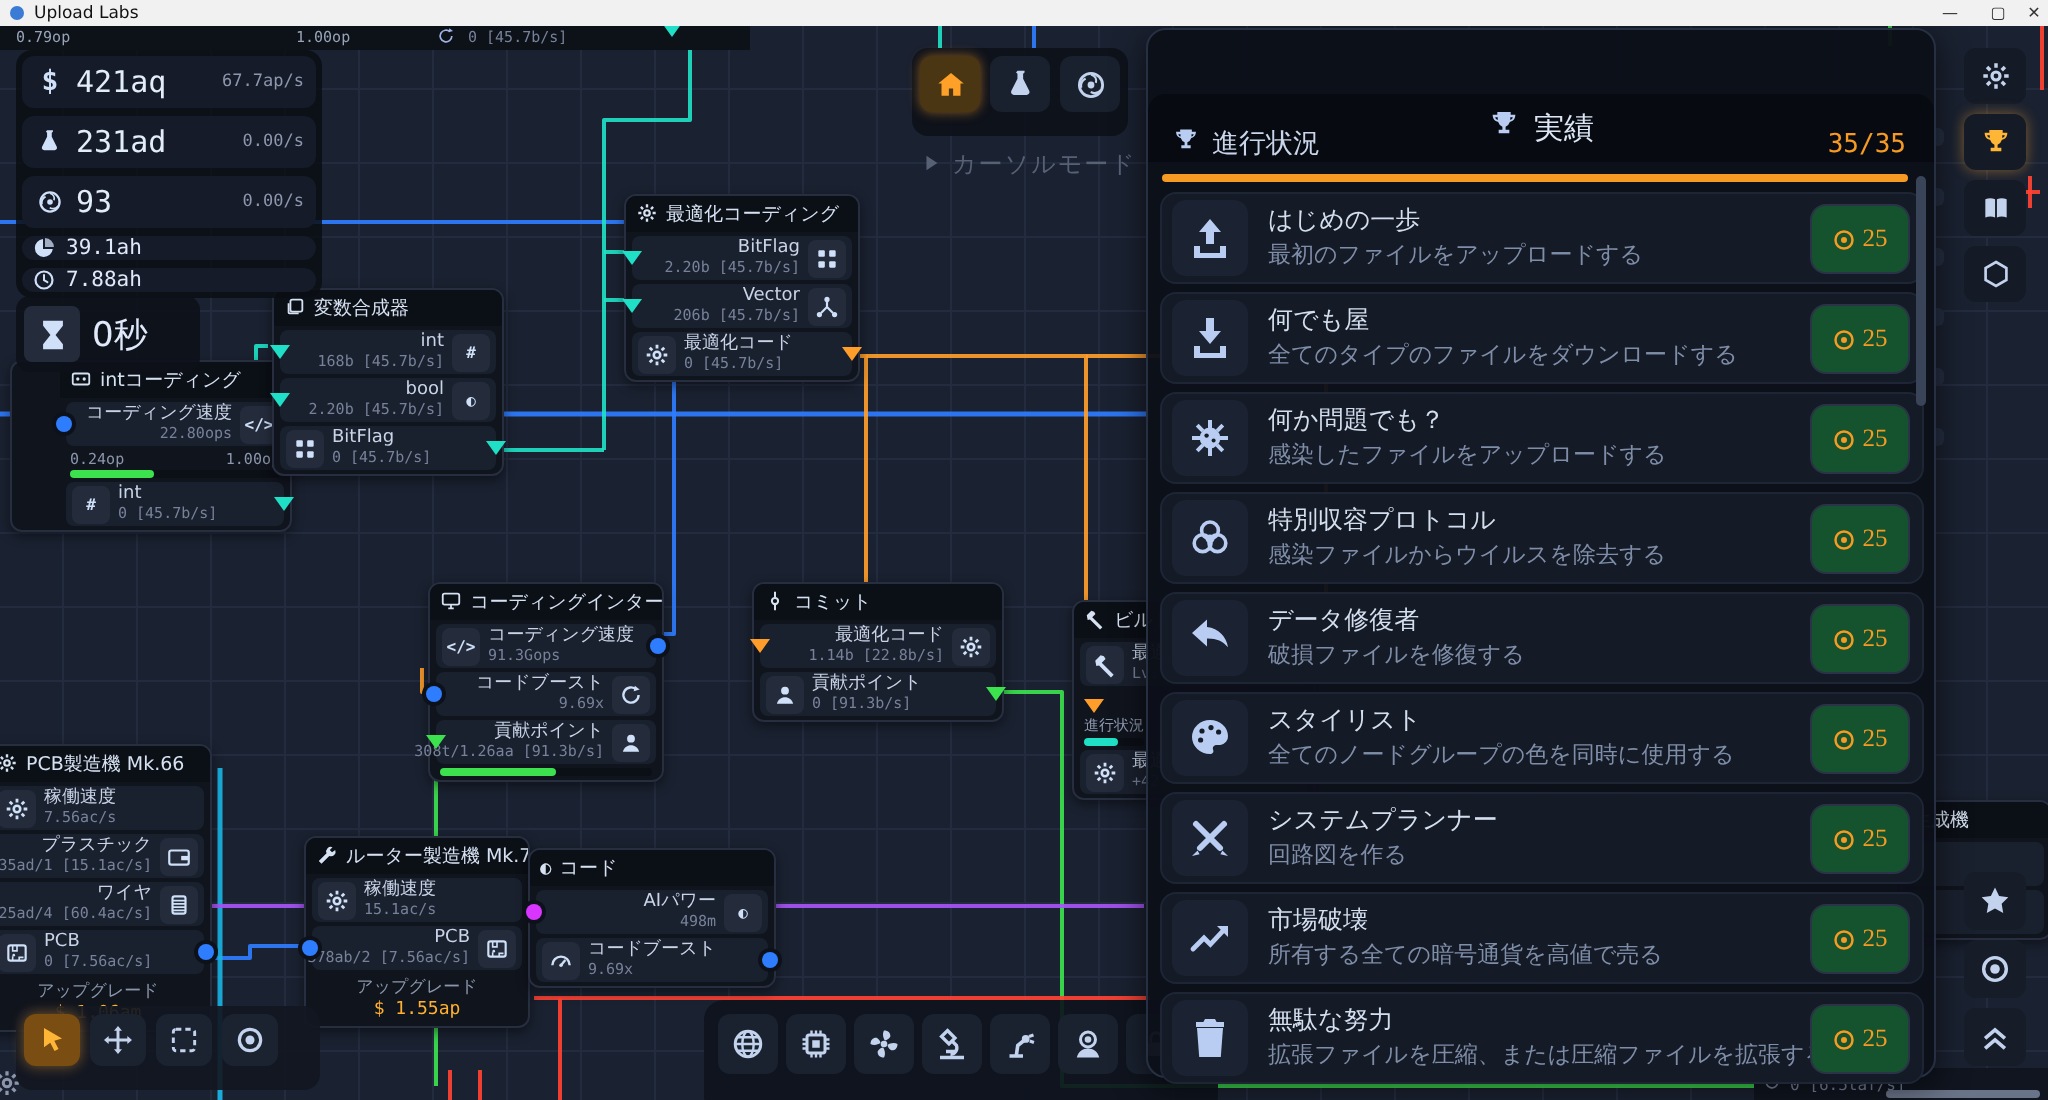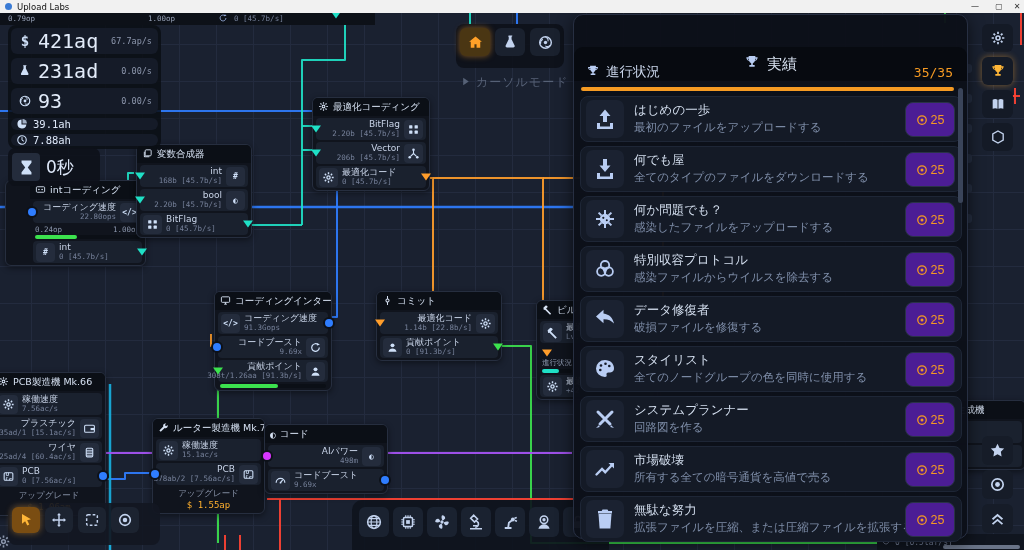--- a/index.html
+++ b/index.html
@@ -50,21 +50,21 @@
   .minilb{font-size:7.5px;color:#8b96ac;margin:1px 5px 0;}
   
   #hud-top-strip{position:absolute;left:0;top:13px;width:375px;height:12px;background:#0d1118;z-index:5;
                  font-size:7.5px;color:#98a3b8;}
   #hud-top-strip span{position:absolute;top:1px;}
   #currency-panel{position:absolute;left:8px;top:25px;width:147px;z-index:5;background:rgba(10,14,20,.85);
                   border-radius:8px;padding:3px;}
   .cur-card{background:#151b28;border-radius:6px;display:flex;align-items:center;gap:5px;
             padding:0 6px;height:26px;margin-bottom:4px;color:#cfe0f8;}
   .cur-card svg{width:14px;height:14px;flex:none;}
-  .cur-val{font-size:20px;color:#e3ecfa;font-family:"DejaVu Sans Mono",monospace;}
+  .cur-val{font-size:15px;color:#e3ecfa;font-family:"DejaVu Sans Mono",monospace;}
   .cur-rate{margin-left:auto;font-size:8.5px;color:#8d97ad;font-family:"DejaVu Sans Mono",monospace;}
   #cur-mini{display:flex;gap:4px;flex-direction:column;}
   .cur-mini-card{background:#151b28;border-radius:6px;flex:1;display:flex;align-items:center;gap:4px;
                  padding:0 5px;height:22px;color:#cfe0f8;}
   .cur-mini-card svg{width:12px;height:12px;}
   .cur-mini-card b{font-size:10.5px;font-weight:normal;color:#dfe9fa;font-family:"DejaVu Sans Mono",monospace;}
   #timer{position:absolute;left:8px;top:148px;width:84px;height:38px;z-index:5;background:rgba(13,17,26,.9);
          border-radius:7px;display:flex;align-items:center;gap:6px;padding:0 4px;}
   #timer .tile{width:28px;height:28px;}
   #timer .tile svg{width:17px;height:17px;}
@@ -105,23 +105,23 @@
   #ach-sec svg{width:14px;height:14px;color:#b9cdf3;}
   #ach-progress{margin-left:auto;color:#f59a23;font-size:13px;font-family:"DejaVu Sans Mono",monospace;}
   #ach-bar{position:absolute;left:7px;right:13px;top:72px;height:4px;background:#f59a23;border-radius:2px;}
   .ach-row{position:absolute;left:6px;width:380px;height:44px;background:#141a26;border:1px solid #1e2636;
            border-radius:8px;}
   .ach-tile{position:absolute;left:5px;top:3px;width:38px;height:38px;background:#1b2231;border-radius:7px;
             display:flex;align-items:center;justify-content:center;color:#b9cdf3;}
   .ach-tile svg{width:24px;height:24px;}
   .ach-t{position:absolute;left:53px;top:5px;font-size:12.5px;color:#d3deee;white-space:nowrap;}
   .ach-d{position:absolute;left:53px;top:23px;font-size:11.5px;color:#7e8da8;white-space:nowrap;}
-  .ach-badge{position:absolute;right:6px;top:5px;width:48px;height:33px;background:#4c1d95;
+  .ach-badge{position:absolute;right:6px;top:5px;width:48px;height:33px;background:#14532d;
              border:1px solid #2a3347;border-radius:8px;display:flex;align-items:center;justify-content:center;
-             gap:3px;color:#f59a23;font-size:12.5px;font-family:Liberation Sans, sans-serif;}
+             gap:3px;color:#f59a23;font-size:12.5px;font-family:Liberation Serif, serif;}
   .ach-badge svg{width:12px;height:12px;}
   #ach-scroll{position:absolute;right:4px;top:73px;width:5px;height:115px;background:#3a4459;border-radius:3px;}
   .edge-dot{position:absolute;width:6px;height:9px;background:#252e41;border-radius:0 3px 3px 0;z-index:6;}
   
   #br-node{position:absolute;left:877px;top:534px;width:147px;height:16px;background:#10151f;z-index:2;
            display:flex;align-items:center;gap:4px;padding:0 4px;color:#9db4e4;}
   #br-node svg{width:10px;height:10px;flex:none;}
   #br-node span{font-size:8px;color:#76819a;font-family:"DejaVu Sans Mono",monospace;}
   #br-scroll{position:absolute;left:943px;top:545px;width:77px;height:4px;background:#6a7488;border-radius:2px;z-index:3;}
   #bl-gear{position:absolute;left:-4px;top:534px;width:16px;height:16px;color:#8b96ac;z-index:2;}

